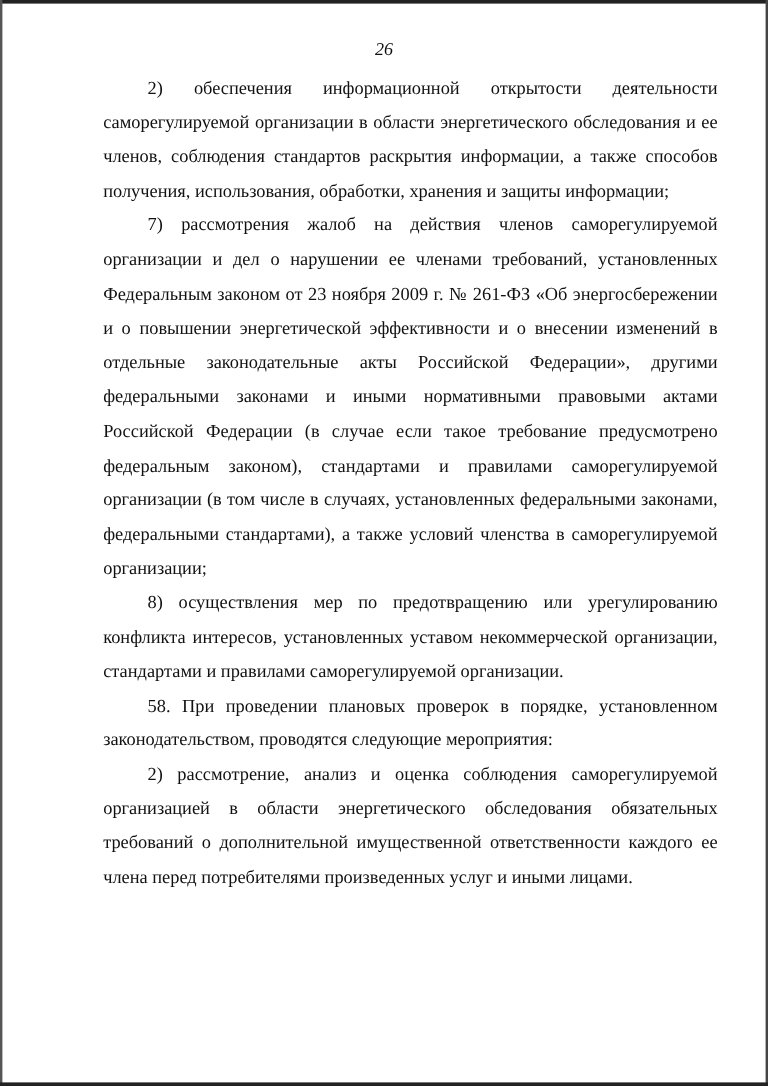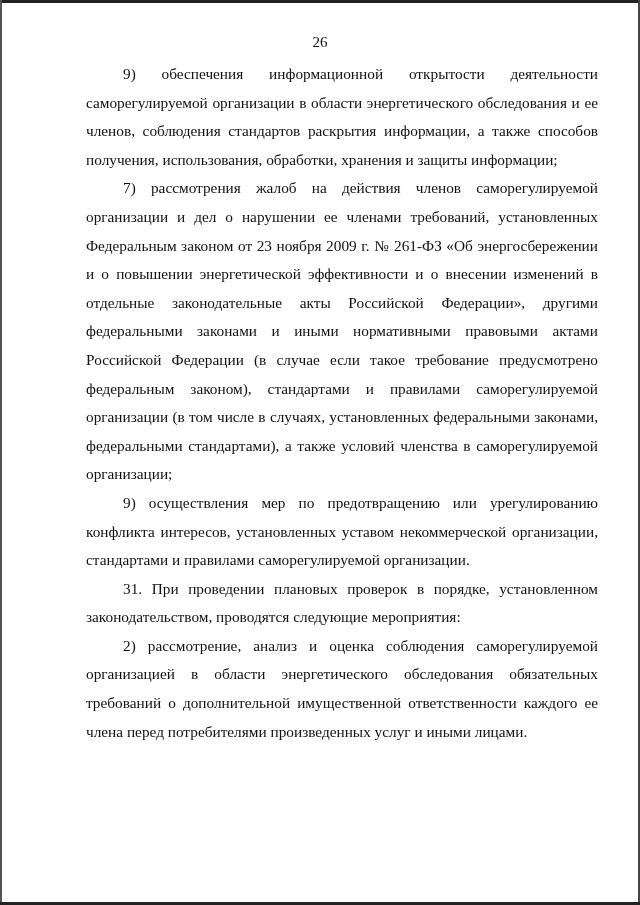--- a/index.html
+++ b/index.html
@@ -10,21 +10,21 @@
     font-family: "Liberation Serif", "DejaVu Serif", serif;
     color: #111;
   }
   .scan-edge-top { position: absolute; left: 0; top: 0; width: 640px; height: 3px; background: #222; }
   .scan-edge-left { position: absolute; left: 0; top: 0; width: 2px; height: 905px; background: #555; }
   .scan-edge-right { position: absolute; right: 0; top: 0; width: 2px; height: 905px; background: #444; }
   .scan-edge-bottom { position: absolute; left: 0; bottom: 0; width: 640px; height: 3px; background: #222; }
 
   .page-number {
     position: absolute; top: 34px; left: 0; width: 640px;
-    text-align: center; font-size: 15px;
+    text-align: center; font-size: 15px; font-style: italic;
   }
   .content {
     position: absolute; left: 86px; top: 60px; width: 512px;
     font-size: 15.3px;
     line-height: 28.6px;
   }
   .para {
     margin: 0;
     text-align: justify;
     text-align-last: left;
@@ -35,19 +35,19 @@
 <body>
 
 <div class="scan-edge-top"></div>
 <div class="scan-edge-left"></div>
 <div class="scan-edge-right"></div>
 <div class="scan-edge-bottom"></div>
 
 <div class="page-number">26</div>
 
 <div class="content">
-  <p class="para indent">9) обеспечения информационной открытости деятельности саморегулируемой организации в области энергетического обследования и ее членов, соблюдения стандартов раскрытия информации, а также способов получения, использования, обработки, хранения и защиты информации;</p>
+  <p class="para indent">2) обеспечения информационной открытости деятельности саморегулируемой организации в области энергетического обследования и ее членов, соблюдения стандартов раскрытия информации, а также способов получения, использования, обработки, хранения и защиты информации;</p>
   <p class="para indent">7) рассмотрения жалоб на действия членов саморегулируемой организации и дел о нарушении ее членами требований, установленных Федеральным законом от 23 ноября 2009 г. № 261-ФЗ «Об энергосбережении и о повышении энергетической эффективности и о внесении изменений в отдельные законодательные акты Российской Федерации», другими федеральными законами и иными нормативными правовыми актами Российской Федерации (в случае если такое требование предусмотрено федеральным законом), стандартами и правилами саморегулируемой организации (в том числе в случаях, установленных федеральными законами, федеральными стандартами), а также условий членства в саморегулируемой организации;</p>
-  <p class="para indent">9) осуществления мер по предотвращению или урегулированию конфликта интересов, установленных уставом некоммерческой организации, стандартами и правилами саморегулируемой организации.</p>
-  <p class="para indent">31.   При проведении плановых проверок в порядке, установленном законодательством, проводятся следующие мероприятия:</p>
+  <p class="para indent">8) осуществления мер по предотвращению или урегулированию конфликта интересов, установленных уставом некоммерческой организации, стандартами и правилами саморегулируемой организации.</p>
+  <p class="para indent">58.   При проведении плановых проверок в порядке, установленном законодательством, проводятся следующие мероприятия:</p>
   <p class="para indent">2) рассмотрение, анализ и оценка соблюдения саморегулируемой организацией в области энергетического обследования обязательных требований о дополнительной имущественной ответственности каждого ее члена перед потребителями произведенных услуг и иными лицами.</p>
 
 </div>
 
 </body></html>

